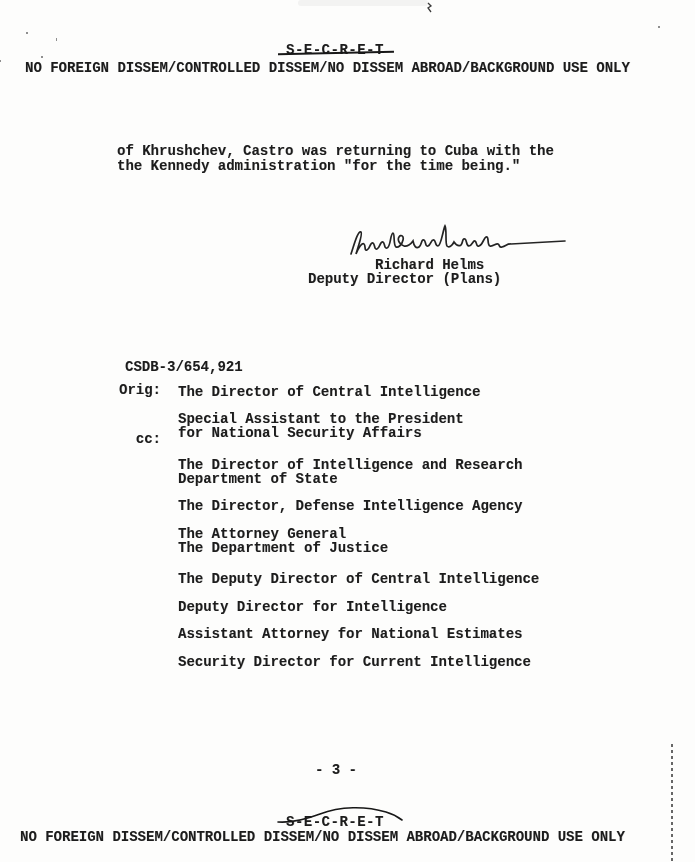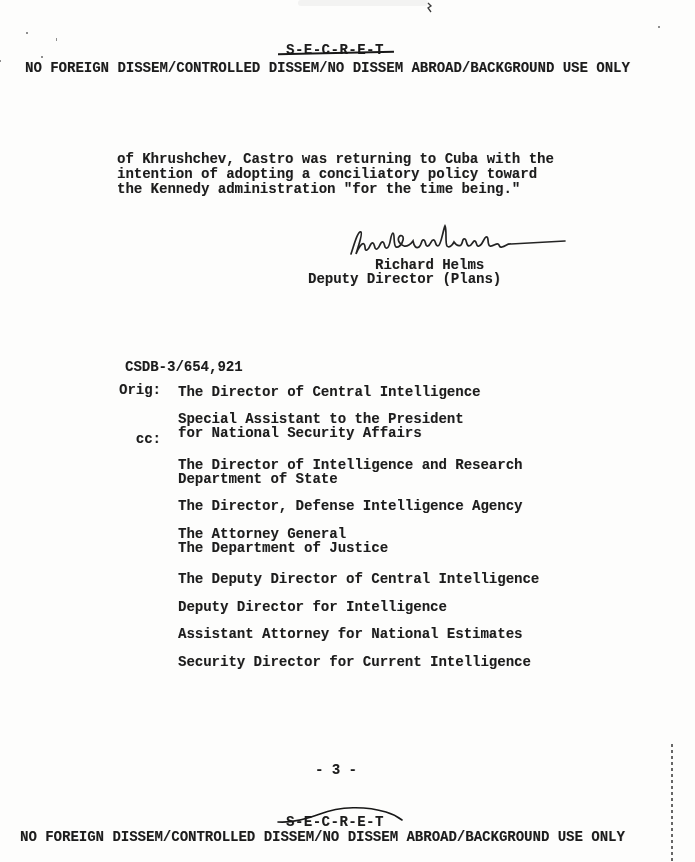--- a/index.html
+++ b/index.html
@@ -16,21 +16,21 @@
   .line {
     position: absolute;
     font-size: 14px;
     font-weight: 700;
     line-height: 15px;
     white-space: pre;
     color: #1c1c1c;
     text-shadow: 0.4px 0.4px 0 rgba(25,25,25,0.30);
   }
   .body-block .line { position: static; }
-  .body-block { position: absolute; left: 117px; top: 152px; }
+  .body-block { position: absolute; left: 117px; top: 144px; }
   
   .stamp { letter-spacing: 0.5px; }
   .strike-top {
     position: absolute; left: 278px; top: 52px; width: 116px; height: 2px;
     background: #181818; transform: rotate(-1.3deg);
   }
   .arc-svg { position: absolute; left: 276px; top: 805px; width: 128px; height: 24px; }
   
   .sig-svg { position: absolute; left: 345px; top: 223px; width: 225px; height: 36px; }
   
@@ -64,21 +64,20 @@
   <div class="speck" style="left:658px;top:26px;width:2px;height:2px;"></div>
   <div class="speck" style="left:0px;top:60px;width:1px;height:2px;"></div>
   <div class="edge-dashes"></div>
 
   <div class="line stamp" style="left:286px; top:43px;">S-E-C-R-E-T</div>
   <div class="strike-top"></div>
   <div class="line" style="left:25px; top:61px;">NO FOREIGN DISSEM/CONTROLLED DISSEM/NO DISSEM ABROAD/BACKGROUND USE ONLY</div>
 
   <div class="body-block">
     <div class="line">of Khrushchev, Castro was returning to Cuba with the</div>
-    <div class="line">intention of adopting a conciliatory policy toward</div>
     <div class="line">the Kennedy administration "for the time being."</div>
   </div>
 
   <svg class="sig-svg" viewBox="0 0 225 36">
     <path d="M6,31 C9,22 13,7 16,9 C18,11 12,27 11,31
              C13,26 17,19 19,21 C21,23 19,28 22,27
              C25,26 25,19 28,20 C30,21 29,27 32,26
              C35,25 35,18 38,19 C40,20 39,26 42,25
              C46,24 45,11 48,10 C50,10 48,22 51,24
              C53,25 57,22 58,17 C59,13 56,11 54,14

